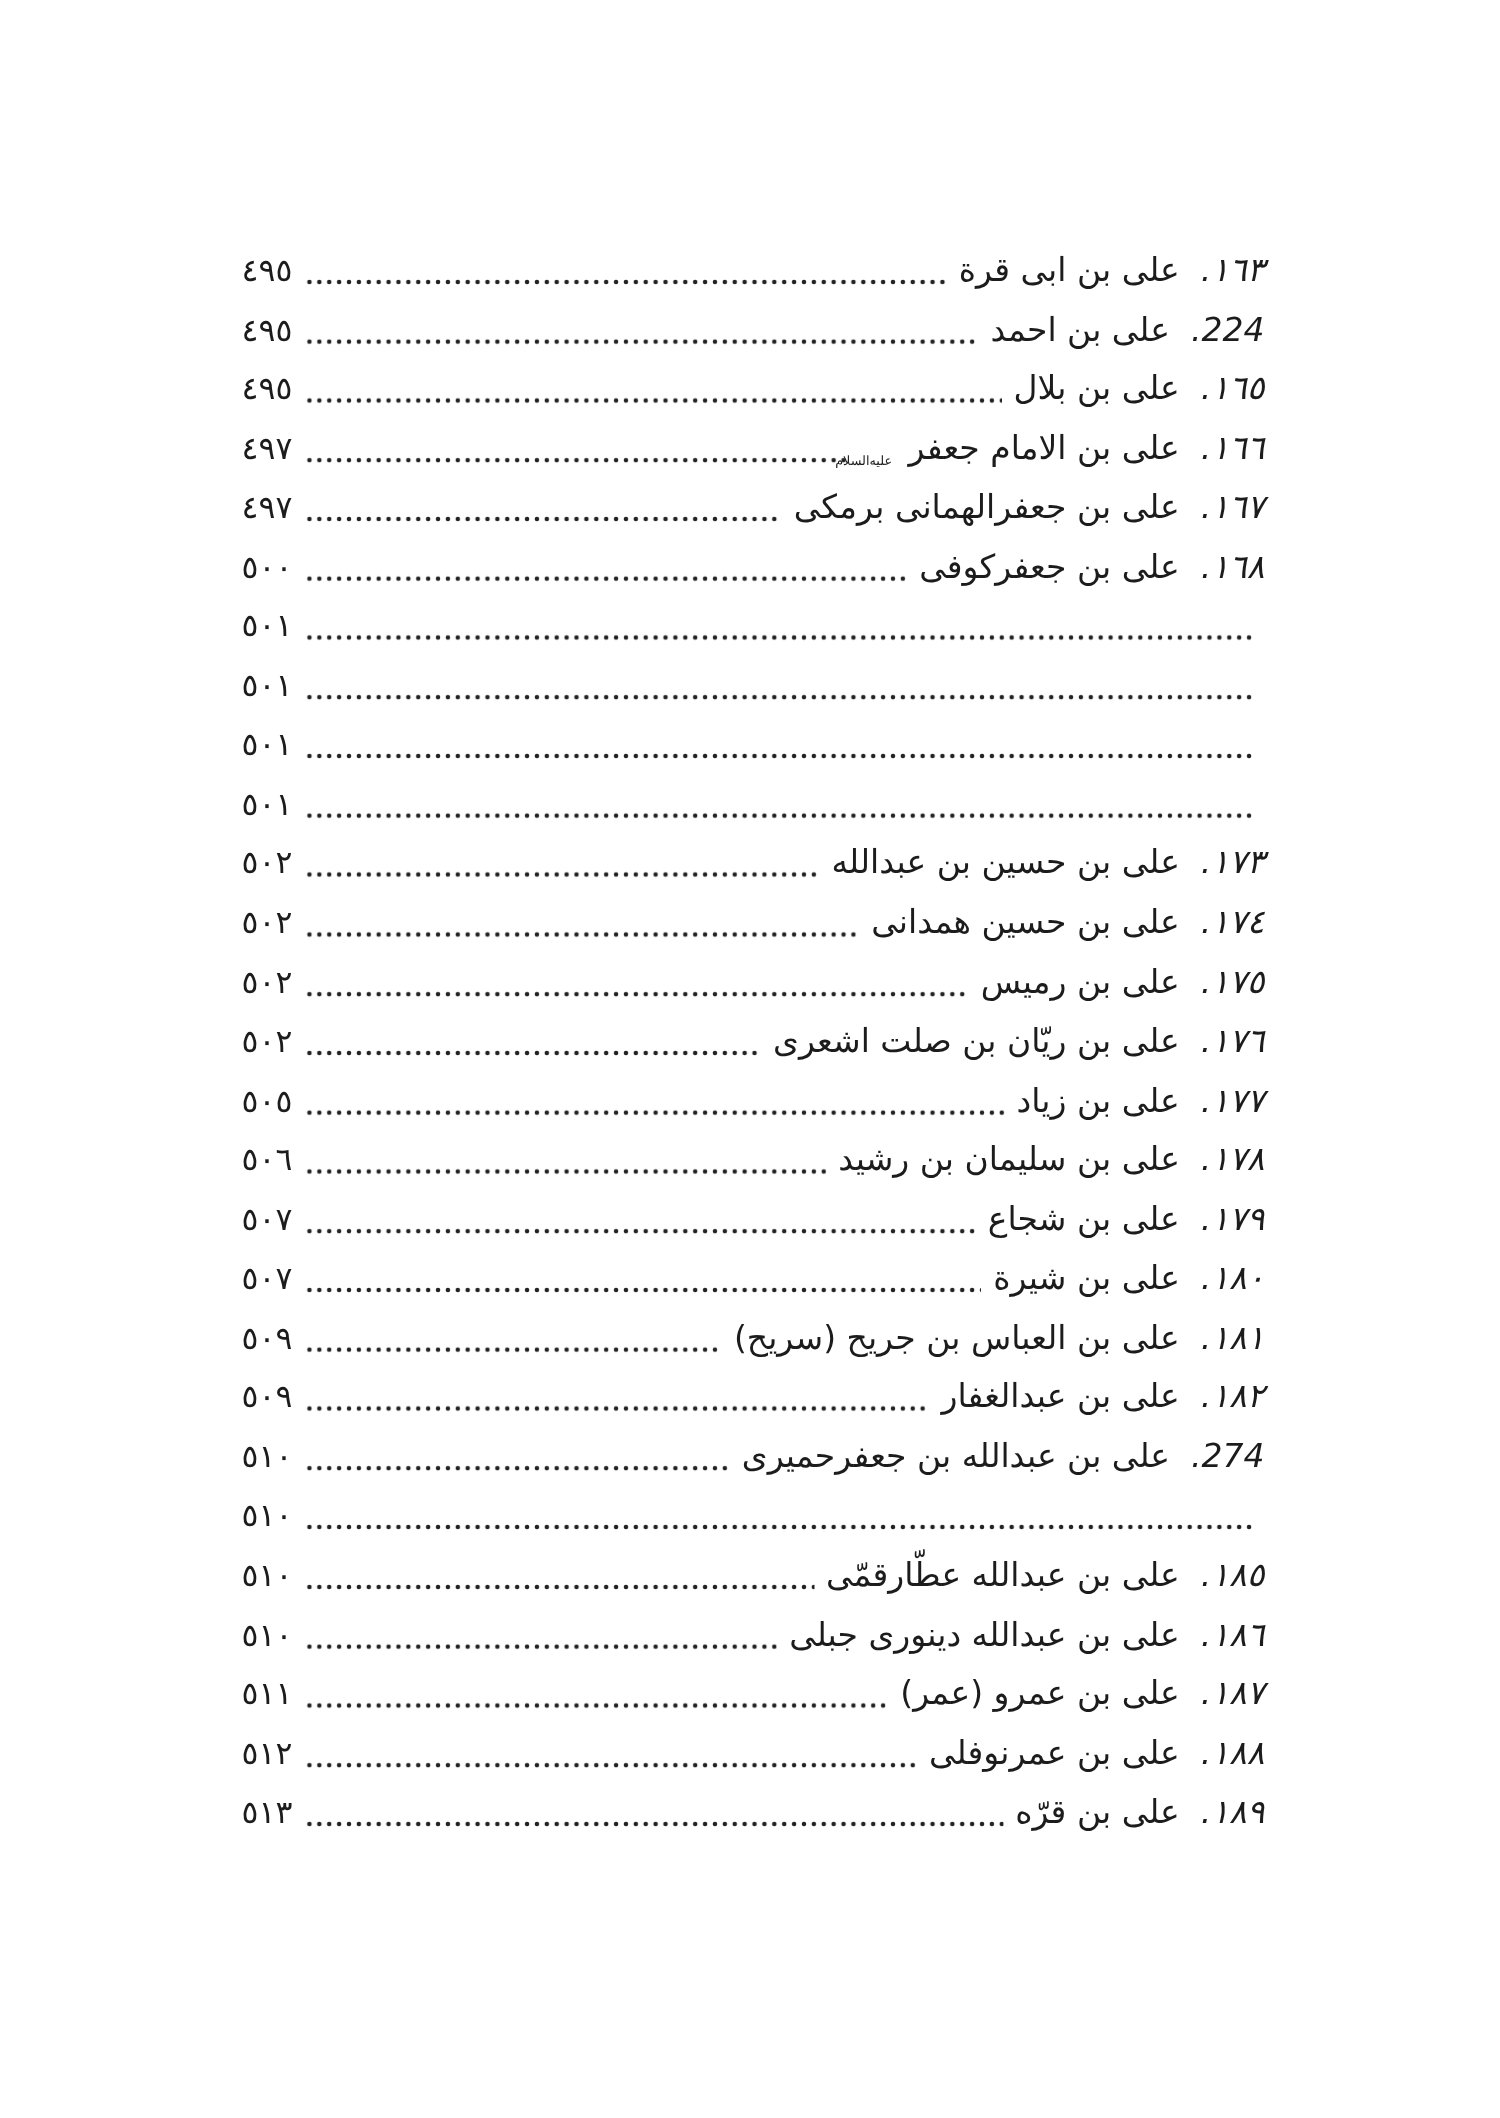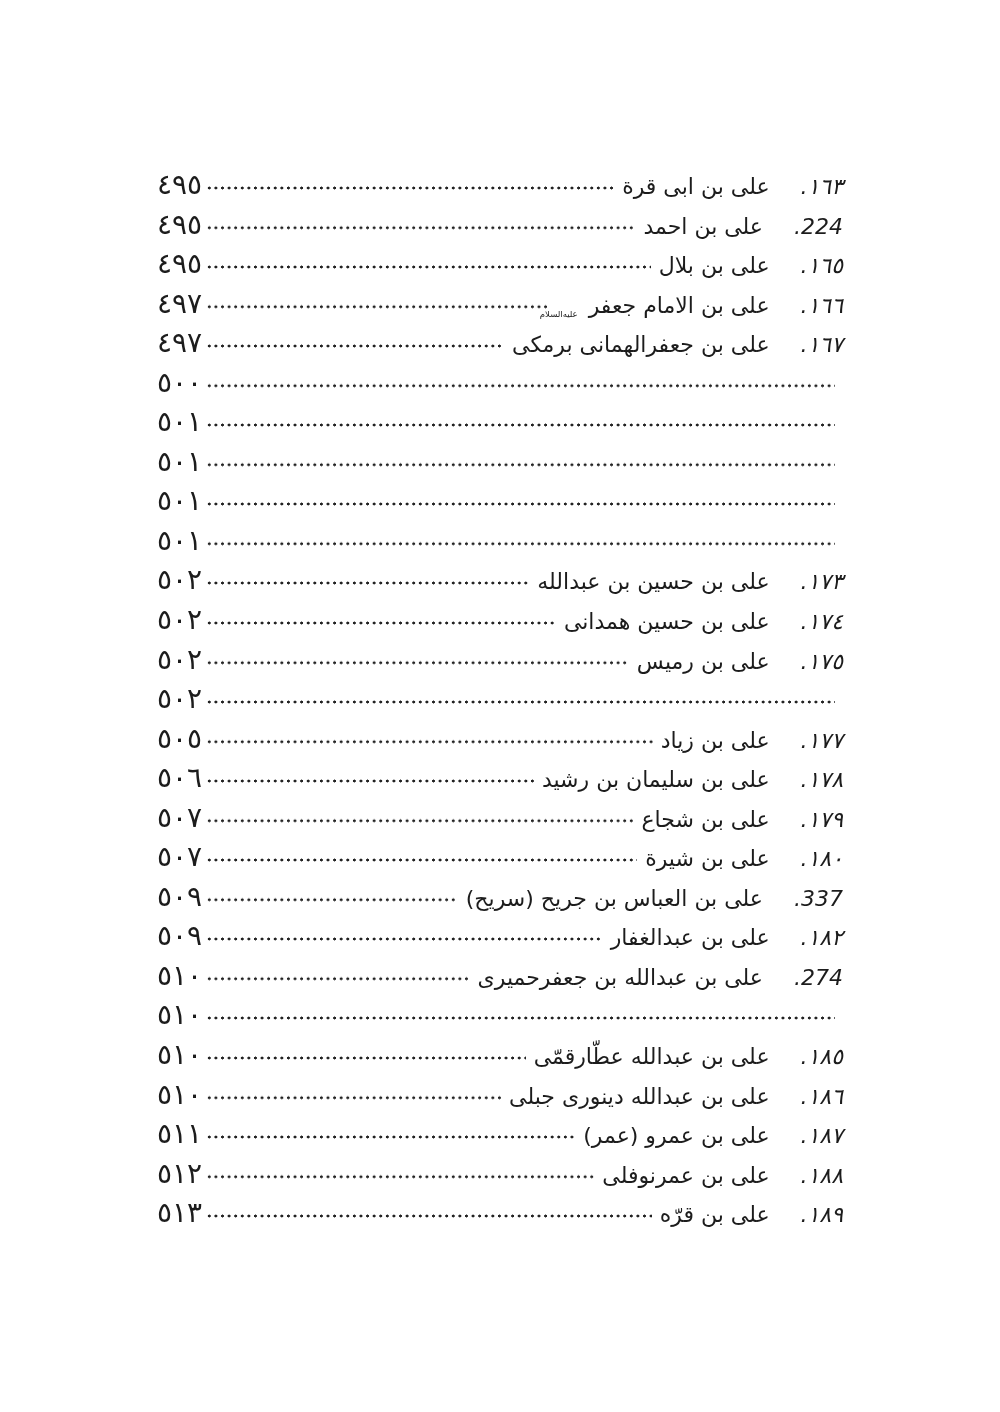--- a/index.html
+++ b/index.html
@@ -38,21 +38,21 @@
   }
   .entry {
     white-space: nowrap;
     flex: 0 0 auto;
   }
   .num {
     letter-spacing: 0.5px;
     font-style: italic;
   }
   .name {
-    margin-right: 24px;
+    margin-right: 7px;
   }
   .honorific {
     display: inline-block;
     width: 22px;
     font-size: 8.5px;
     line-height: 7.5px;
     text-align: center;
     vertical-align: -4px;
     margin-right: 4px;
     white-space: normal;
@@ -63,22 +63,22 @@
     min-width: 0;
     align-self: stretch;
     margin: 0 8px 0 4px;
     background-image: radial-gradient(circle, #222222 1.25px, rgba(0,0,0,0) 1.75px);
     background-size: 6.6px 39.55px;
     background-repeat: repeat-x;
   }
   .page-num {
     flex: 0 0 auto;
     min-width: 42px;
-    text-align: right;
-    font-size: 28px;
+    text-align: center;
+    font-size: 21px;
   }
 </style>
 </head>
 <body>
 
 <div class="page">
   <div class="toc" id="toc-list">
   <div class="row">
     <span class="entry">
       <span class="num">١٦٣.</span>
@@ -123,20 +123,25 @@
     <span class="entry">
       <span class="num">١٦٧.</span>
       <span class="name">على بن جعفرالهمانى برمكى</span>
       
     </span>
     <span class="dots"></span>
     <span class="page-num">٤٩٧</span>
   </div>
 
   <div class="row">
+    <span class="entry">
+      <span class="num">١٦٨.</span>
+      <span class="name">على بن جعفركوفى</span>
+      
+    </span>
     <span class="dots"></span>
     <span class="page-num">٥٠٠</span>
   </div>
 
   <div class="row">
     <span class="dots"></span>
     <span class="page-num">٥٠١</span>
   </div>
 
   <div class="row">
@@ -178,20 +183,25 @@
     <span class="entry">
       <span class="num">١٧٥.</span>
       <span class="name">على بن رميس</span>
       
     </span>
     <span class="dots"></span>
     <span class="page-num">٥٠٢</span>
   </div>
 
   <div class="row">
+    <span class="entry">
+      <span class="num">١٧٦.</span>
+      <span class="name">على بن ريّان بن صلت اشعرى</span>
+      
+    </span>
     <span class="dots"></span>
     <span class="page-num">٥٠٢</span>
   </div>
 
   <div class="row">
     <span class="entry">
       <span class="num">١٧٧.</span>
       <span class="name">على بن زياد</span>
       
     </span>
@@ -224,21 +234,21 @@
       <span class="num">١٨٠.</span>
       <span class="name">على بن شيرة</span>
       
     </span>
     <span class="dots"></span>
     <span class="page-num">٥٠٧</span>
   </div>
 
   <div class="row">
     <span class="entry">
-      <span class="num">337.</span>
+      <span class="num">١٨١.</span>
       <span class="name">على بن العباس بن جريح (سريح)</span>
       
     </span>
     <span class="dots"></span>
     <span class="page-num">٥٠٩</span>
   </div>
 
   <div class="row">
     <span class="entry">
       <span class="num">١٨٢.</span>

